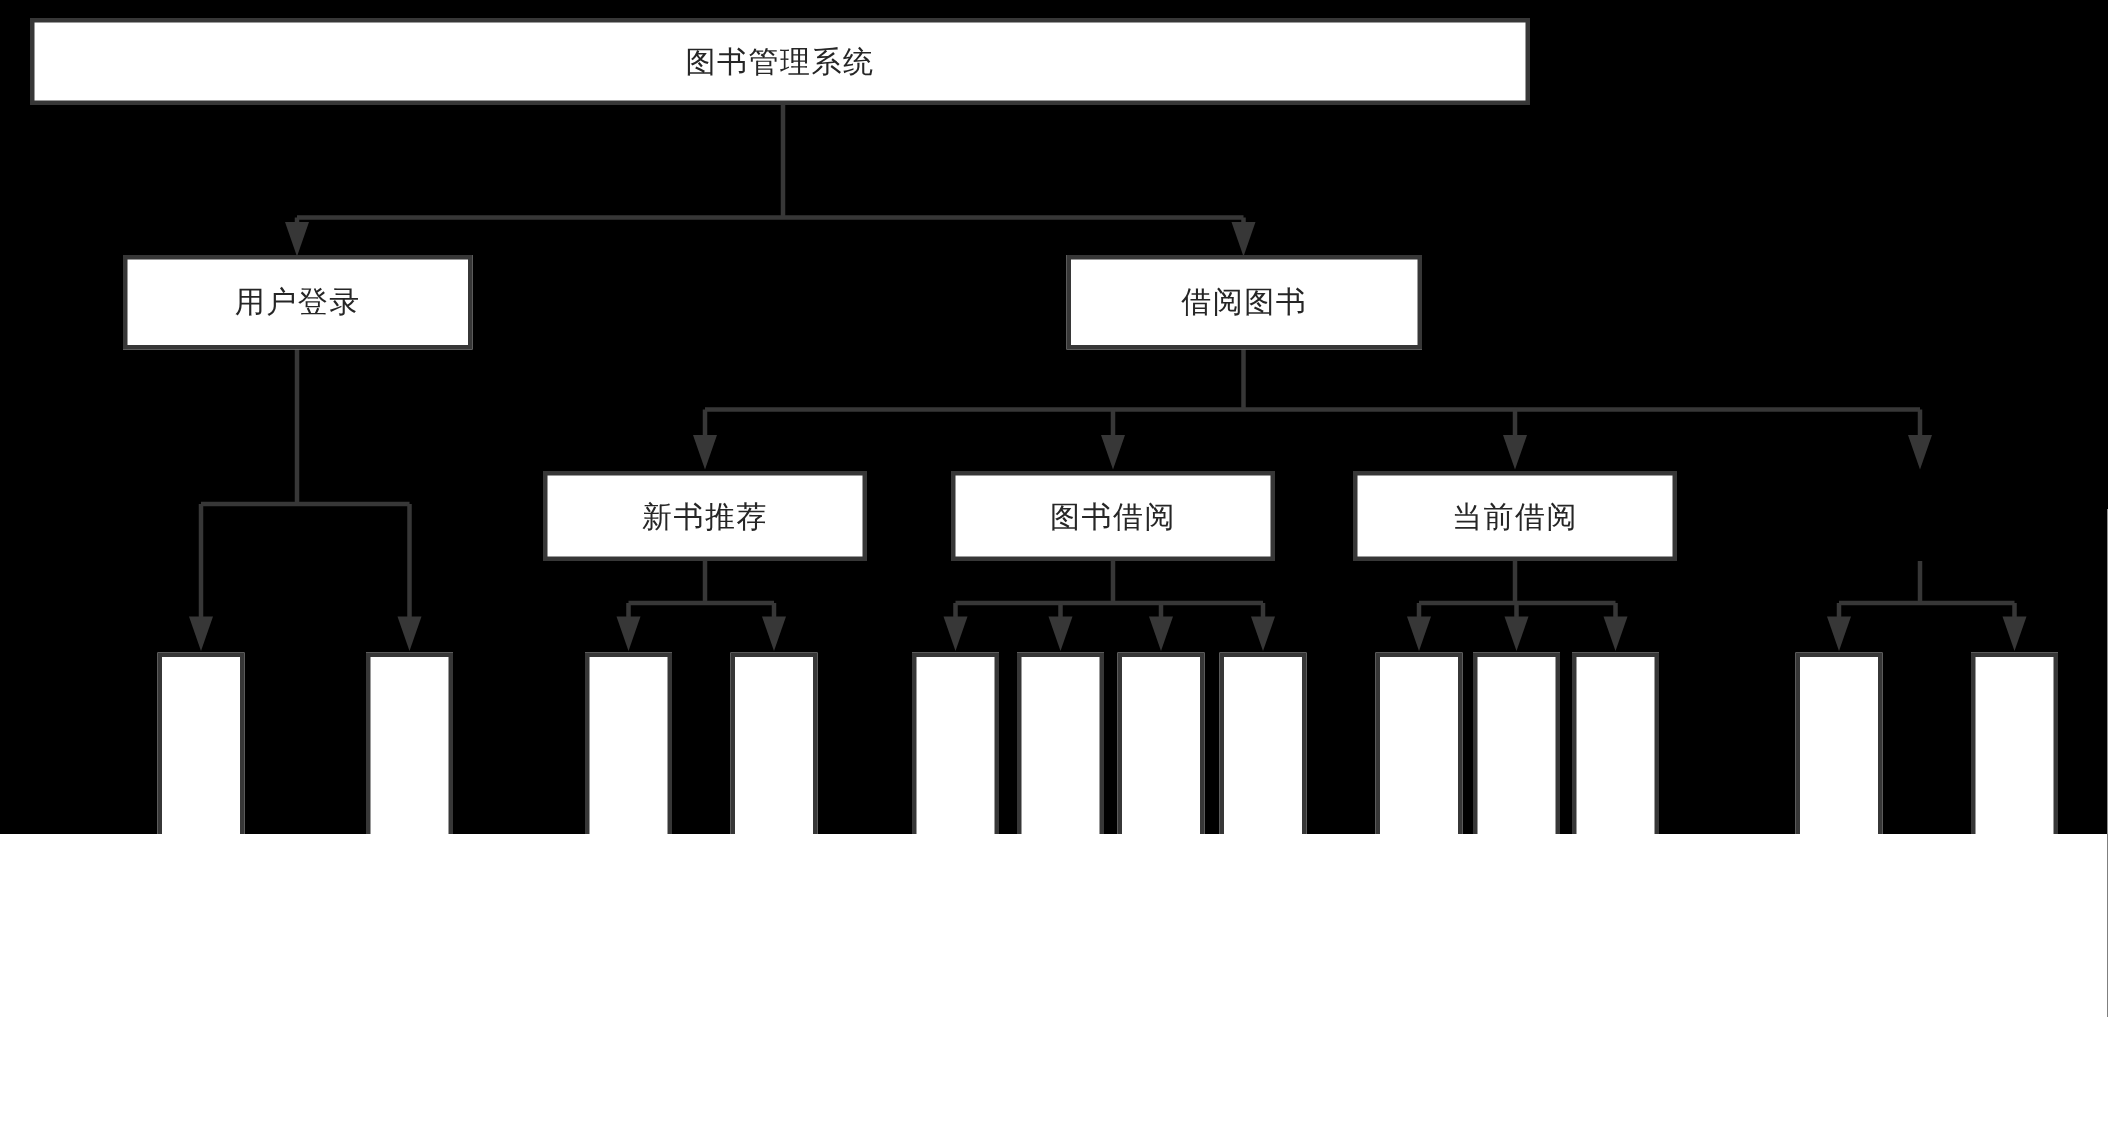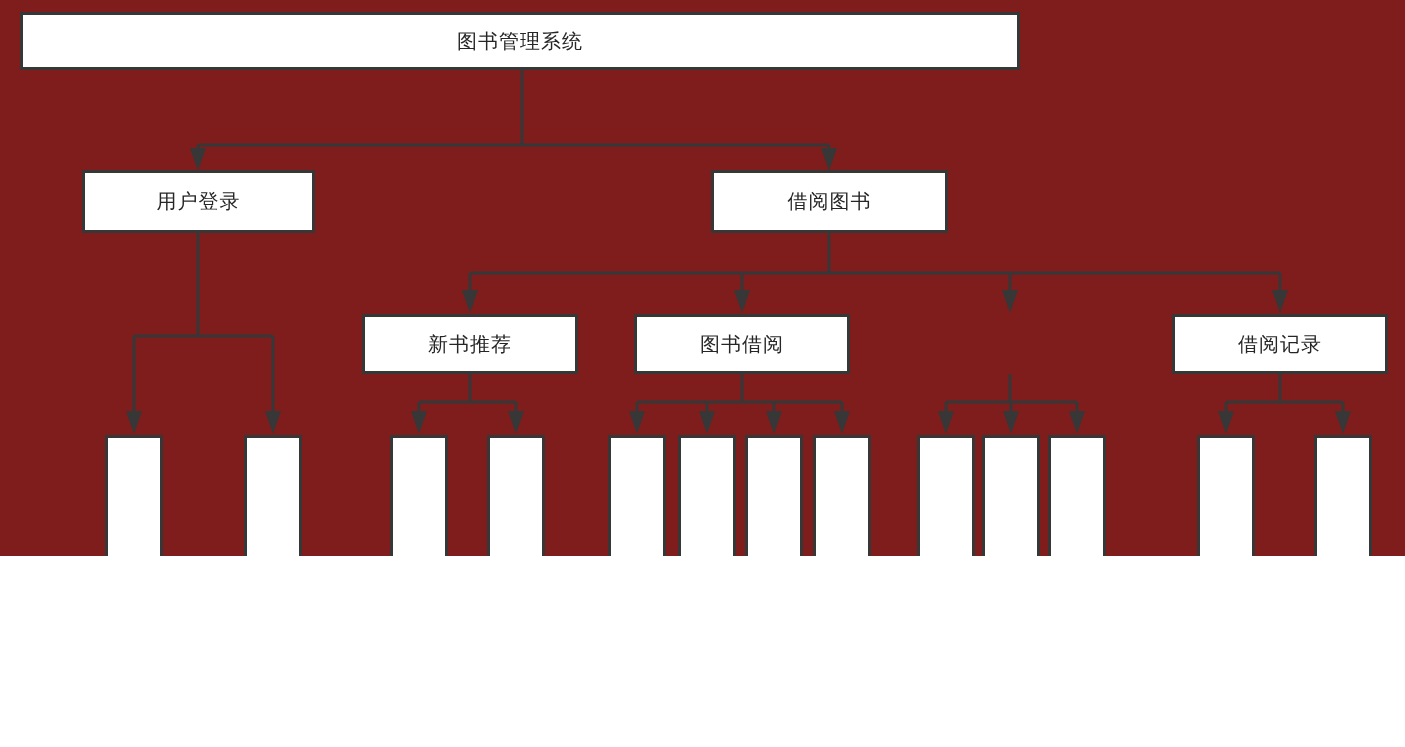--- a/index.html
+++ b/index.html
@@ -1,20 +1,20 @@
 <!DOCTYPE html>
 <html><head>
 <meta charset="utf-8">
 <style>
   html, body { margin: 0; padding: 0; background: #ffffff; }
   .stage {
     position: relative;
     width: 1405px;
     height: 556px;
-    background: #7f1d1d;
+    background: #000000;
     font-family: "Liberation Sans", sans-serif;
     overflow: hidden;
   }
   .connectors {
     position: absolute;
     left: 0; top: 0;
     width: 1405px; height: 747px;
   }
   .node {
     position: absolute;
@@ -122,21 +122,21 @@
     </g>
   </svg>
 
   <div class="node hbox" style="left:20px;top:12px;width:1000px;height:58px">图书管理系统</div>
 
   <div class="node hbox" style="left:82px;top:170px;width:233px;height:63px">用户登录</div>
   <div class="node hbox" style="left:711px;top:170px;width:237px;height:63px">借阅图书</div>
 
   <div class="node hbox" style="left:634px;top:314px;width:216px;height:60px">图书借阅</div>
   <div class="node hbox" style="left:362px;top:314px;width:216px;height:60px">新书推荐</div>
-  <div class="node hbox" style="left:1172px;top:314px;width:216px;height:60px">借阅记录</div>
+  <div class="node hbox" style="left:902px;top:314px;width:216px;height:60px">当前借阅</div>
 
   <div class="node vbox" style="left:105px">用户登录</div>
   <div class="node vbox" style="left:244px">注销登录</div>
 
   <div class="node vbox" style="left:390px">查询图书</div>
   <div class="node vbox" style="left:487px">借阅图书</div>
 
   <div class="node vbox" style="left:608px">查询图书</div>
   <div class="node vbox" style="left:678px">新增图书（管理员）</div>
   <div class="node vbox" style="left:745px">编辑图书（管理员）</div>

